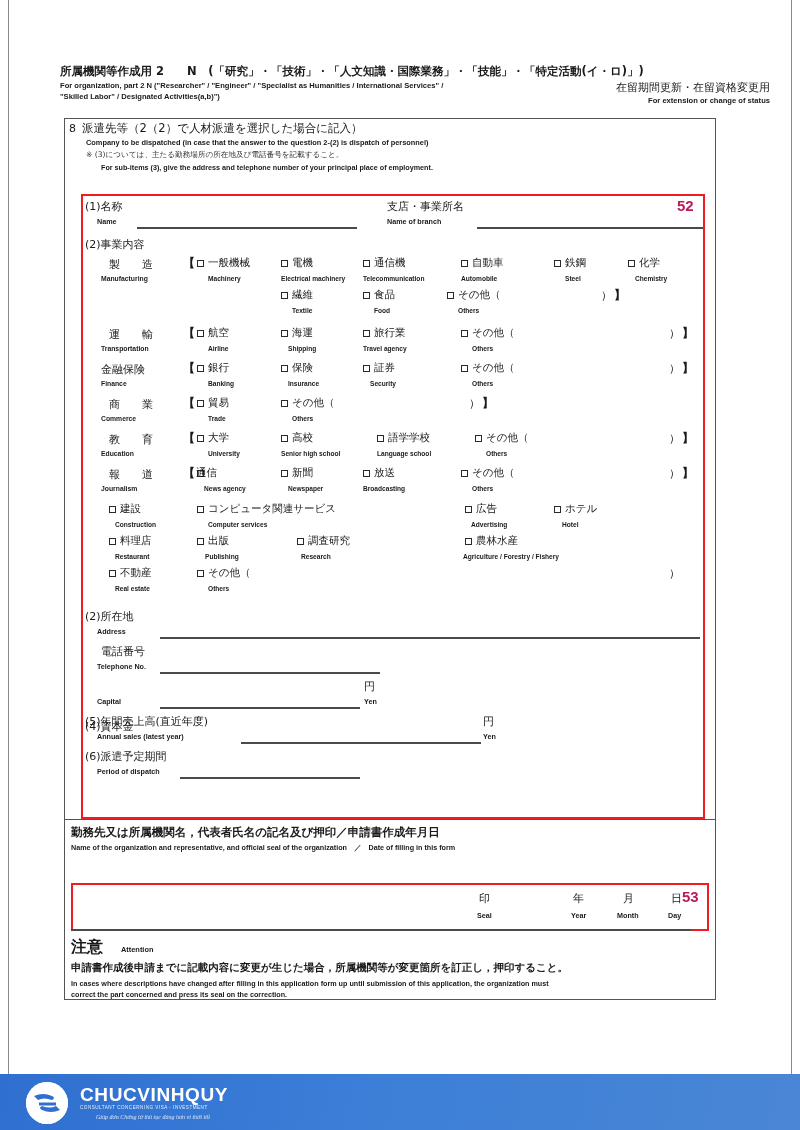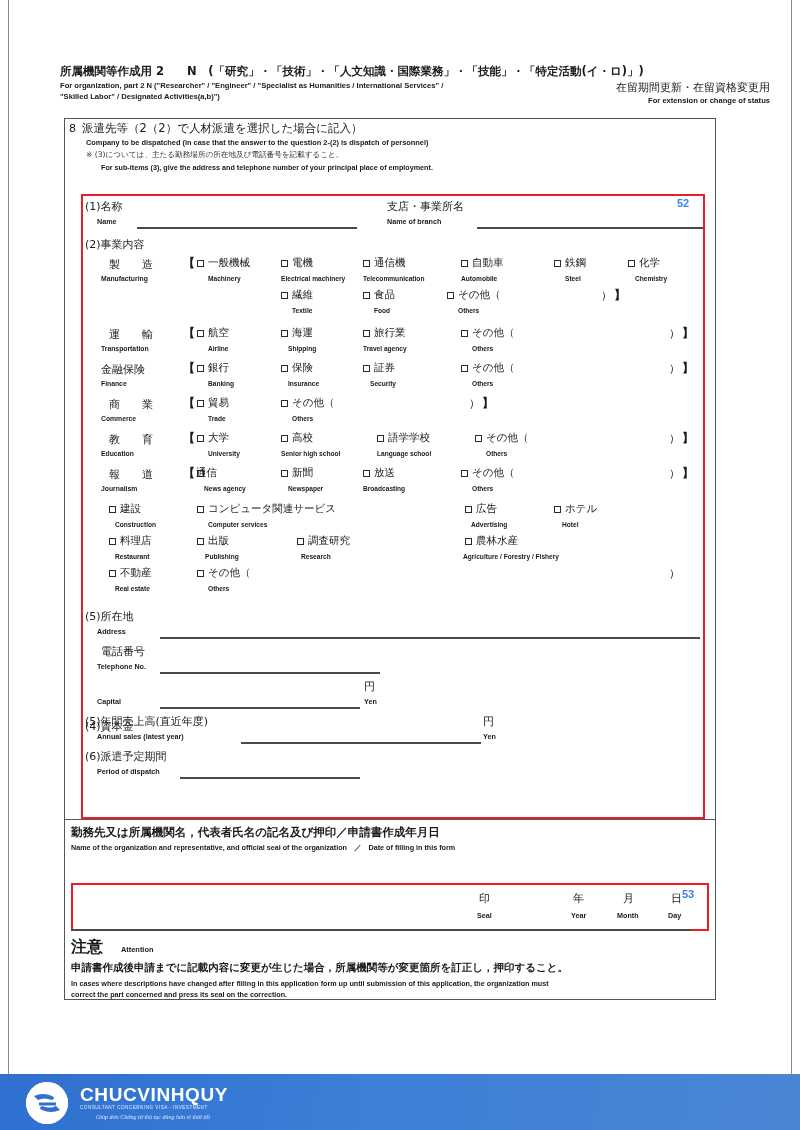--- a/index.html
+++ b/index.html
@@ -166,23 +166,23 @@
   .lbl-jp { font-size: 11px; }
   .lbl-en { font-size: 7.2px; font-weight: bold; }
   .cat-jp { font-size: 11px; letter-spacing: 0px; }
   .cat-en { font-size: 6.8px; font-weight: bold; }
   .opt-jp { font-size: 10.5px; }
   .opt-en { font-size: 6.6px; font-weight: bold; }
   .brk { font-size: 12px; font-weight: bold; }
   .paren { font-size: 11px; }
   .num-badge {
     position: absolute;
-    font-size: 11px;
-    font-weight: bold;
-    color: #3b82f6;
+    font-size: 15px;
+    font-weight: bold;
+    color: #be185d;
     font-family: "Liberation Sans", sans-serif;
   }
 
   
   .cb {
     position: absolute;
     width: 7px; height: 7px;
     border: 1.2px solid #2a2a2a;
     box-sizing: border-box;
     background: #fff;
@@ -528,21 +528,21 @@
 
     <div class="cb" style="left:44px; top:451px;"></div>
     <div class="t jp opt-jp" style="left:55px; top:447px;">不動産</div>
     <div class="t opt-en" style="left:50px; top:466px;">Real estate</div>
 
     <div class="cb" style="left:132px; top:451px;"></div>
     <div class="t jp opt-jp" style="left:143px; top:447px;">その他（</div>
     <div class="t opt-en" style="left:143px; top:466px;">Others</div>
     <div class="t jp paren" style="left:604px; top:447px;">）</div>
 
-    <div class="t jp lbl-jp" style="left:20px; top:490px;">(5)所在地</div>
+    <div class="t jp lbl-jp" style="left:20px; top:490px;">(2)所在地</div>
     <div class="t lbl-en" style="left:32px; top:508px;">Address</div>
     <div class="rule" style="left:95px; top:518px; width:540px;"></div>
 
     <div class="t jp lbl-jp" style="left:36px; top:525px;">電話番号</div>
     <div class="t lbl-en" style="left:32px; top:543px;">Telephone No.</div>
     <div class="rule" style="left:95px; top:553px; width:220px;"></div>
 
     <div class="t jp lbl-jp" style="left:20px; top:560px;margin-top:40px;">(4)資本金</div>
     <div class="t lbl-en" style="left:32px; top:578px;">Capital</div>
     <div class="rule" style="left:95px; top:588px; width:200px;"></div>

